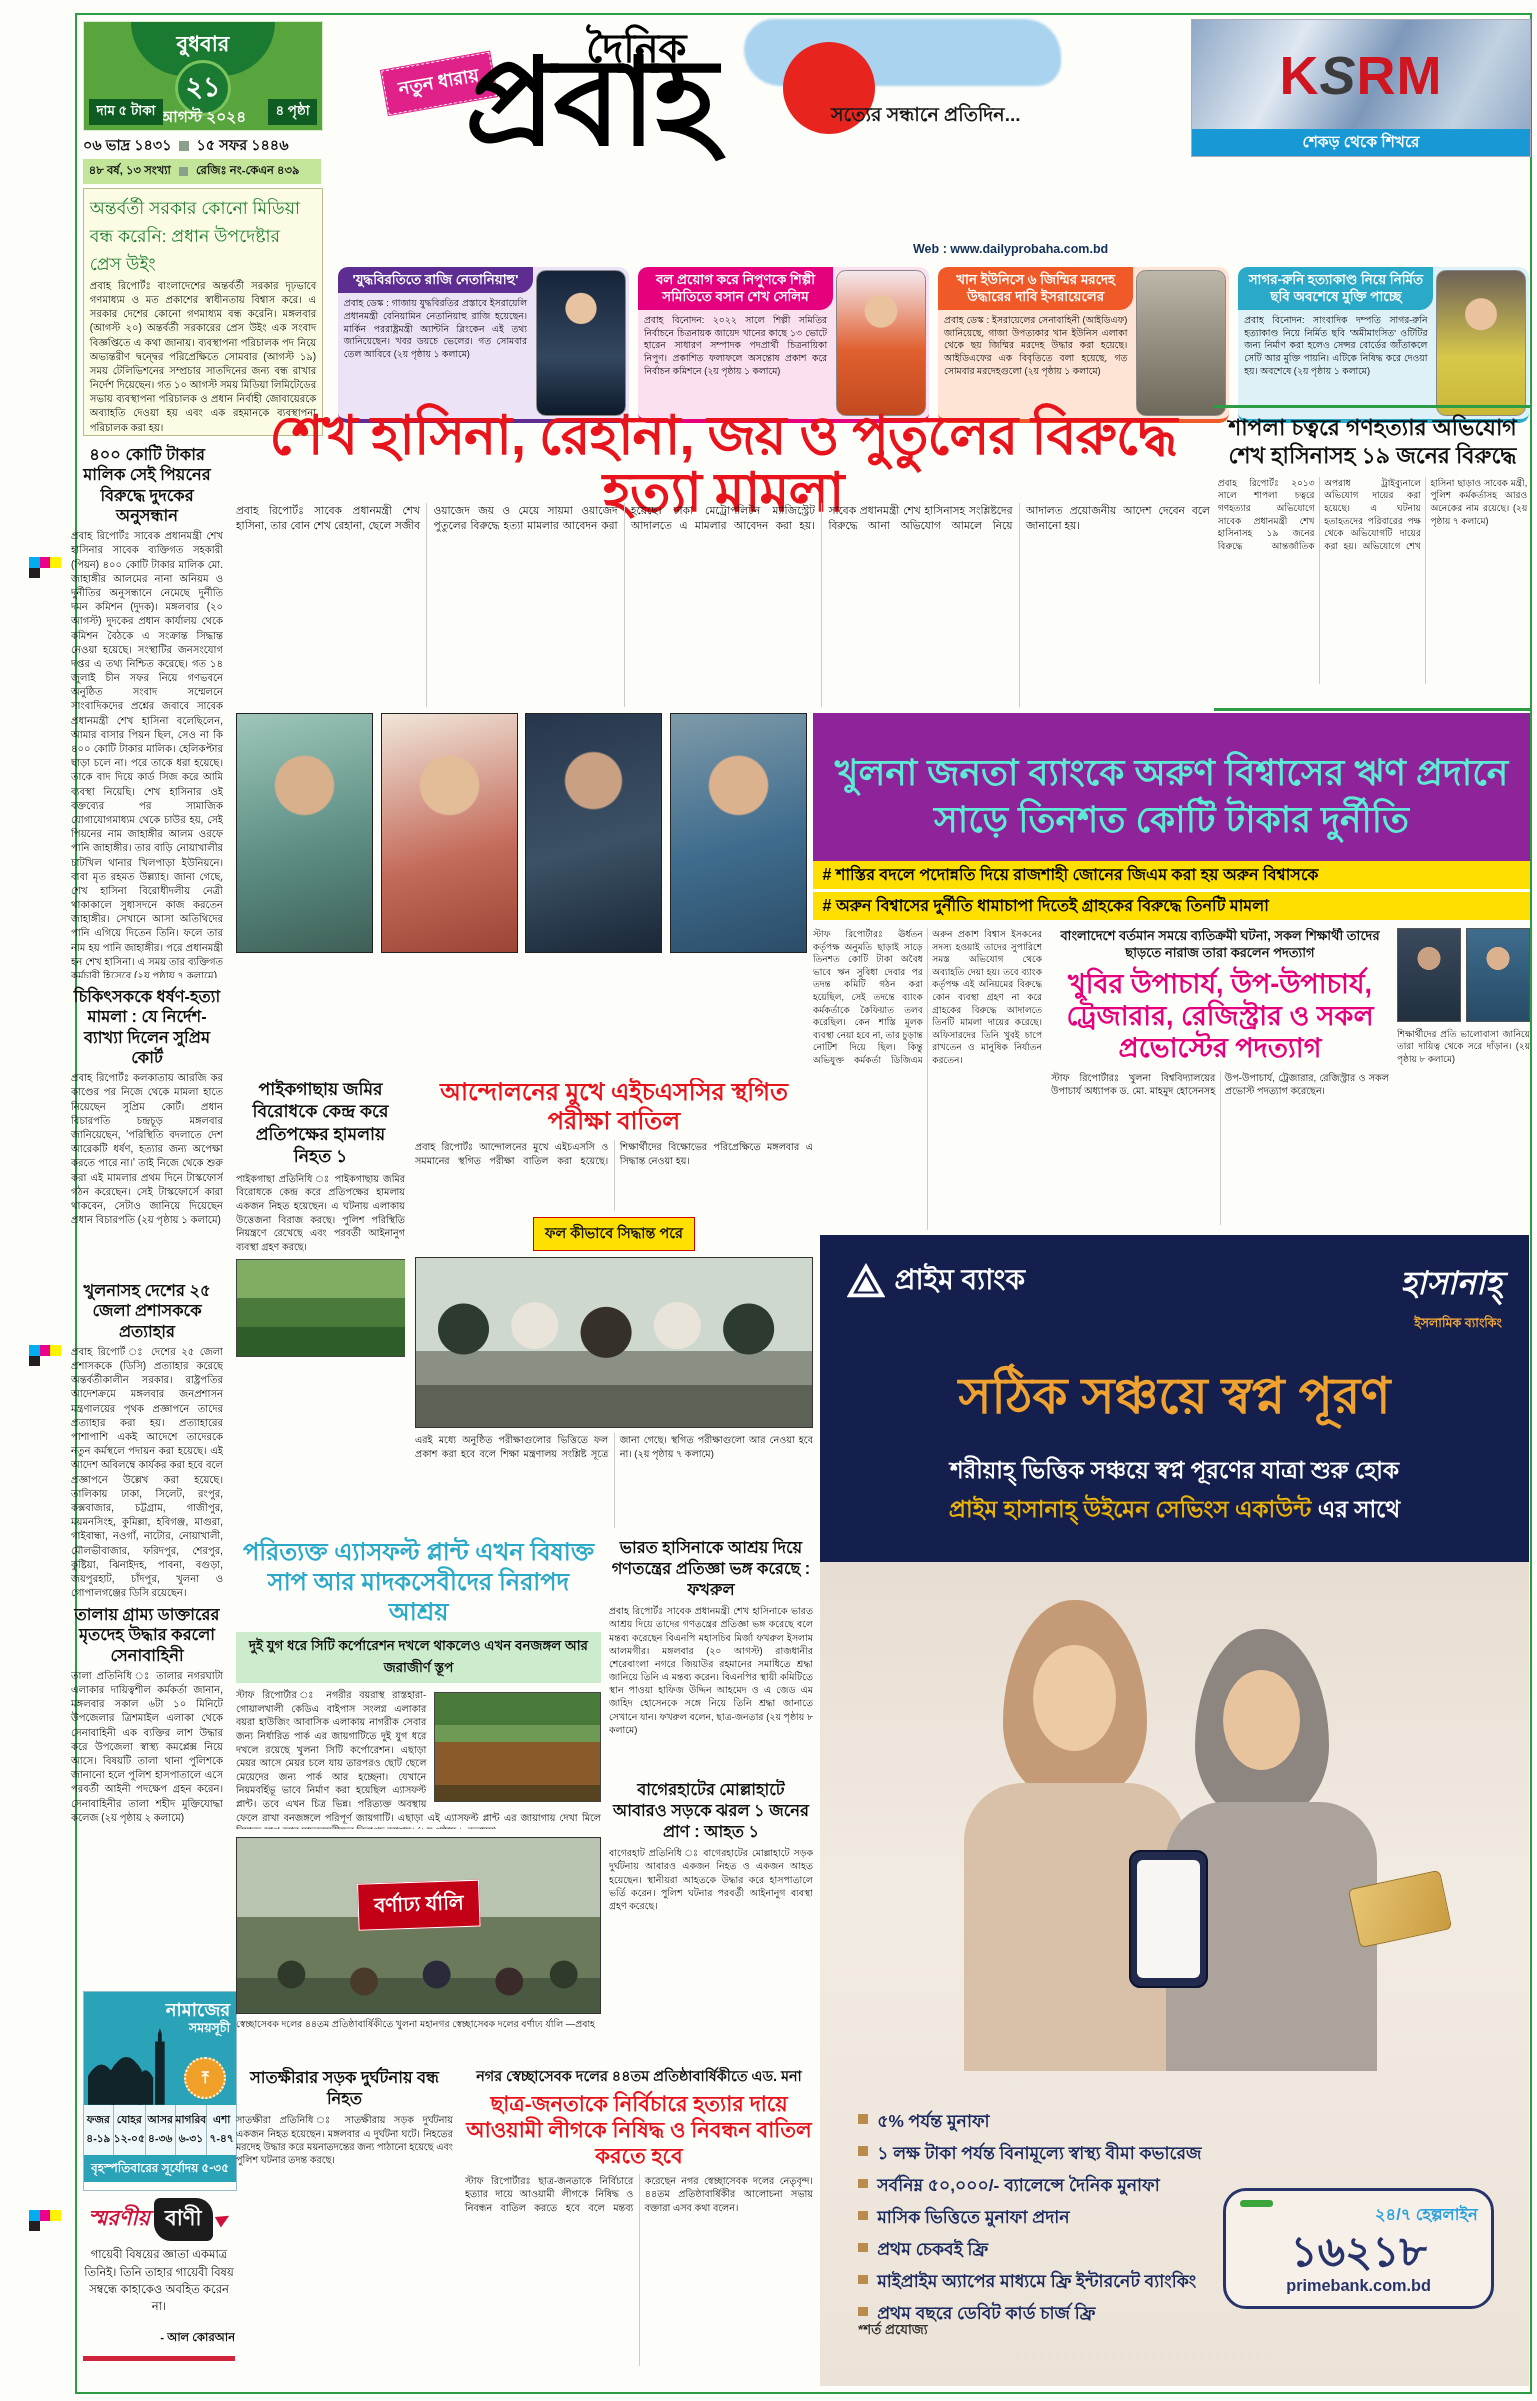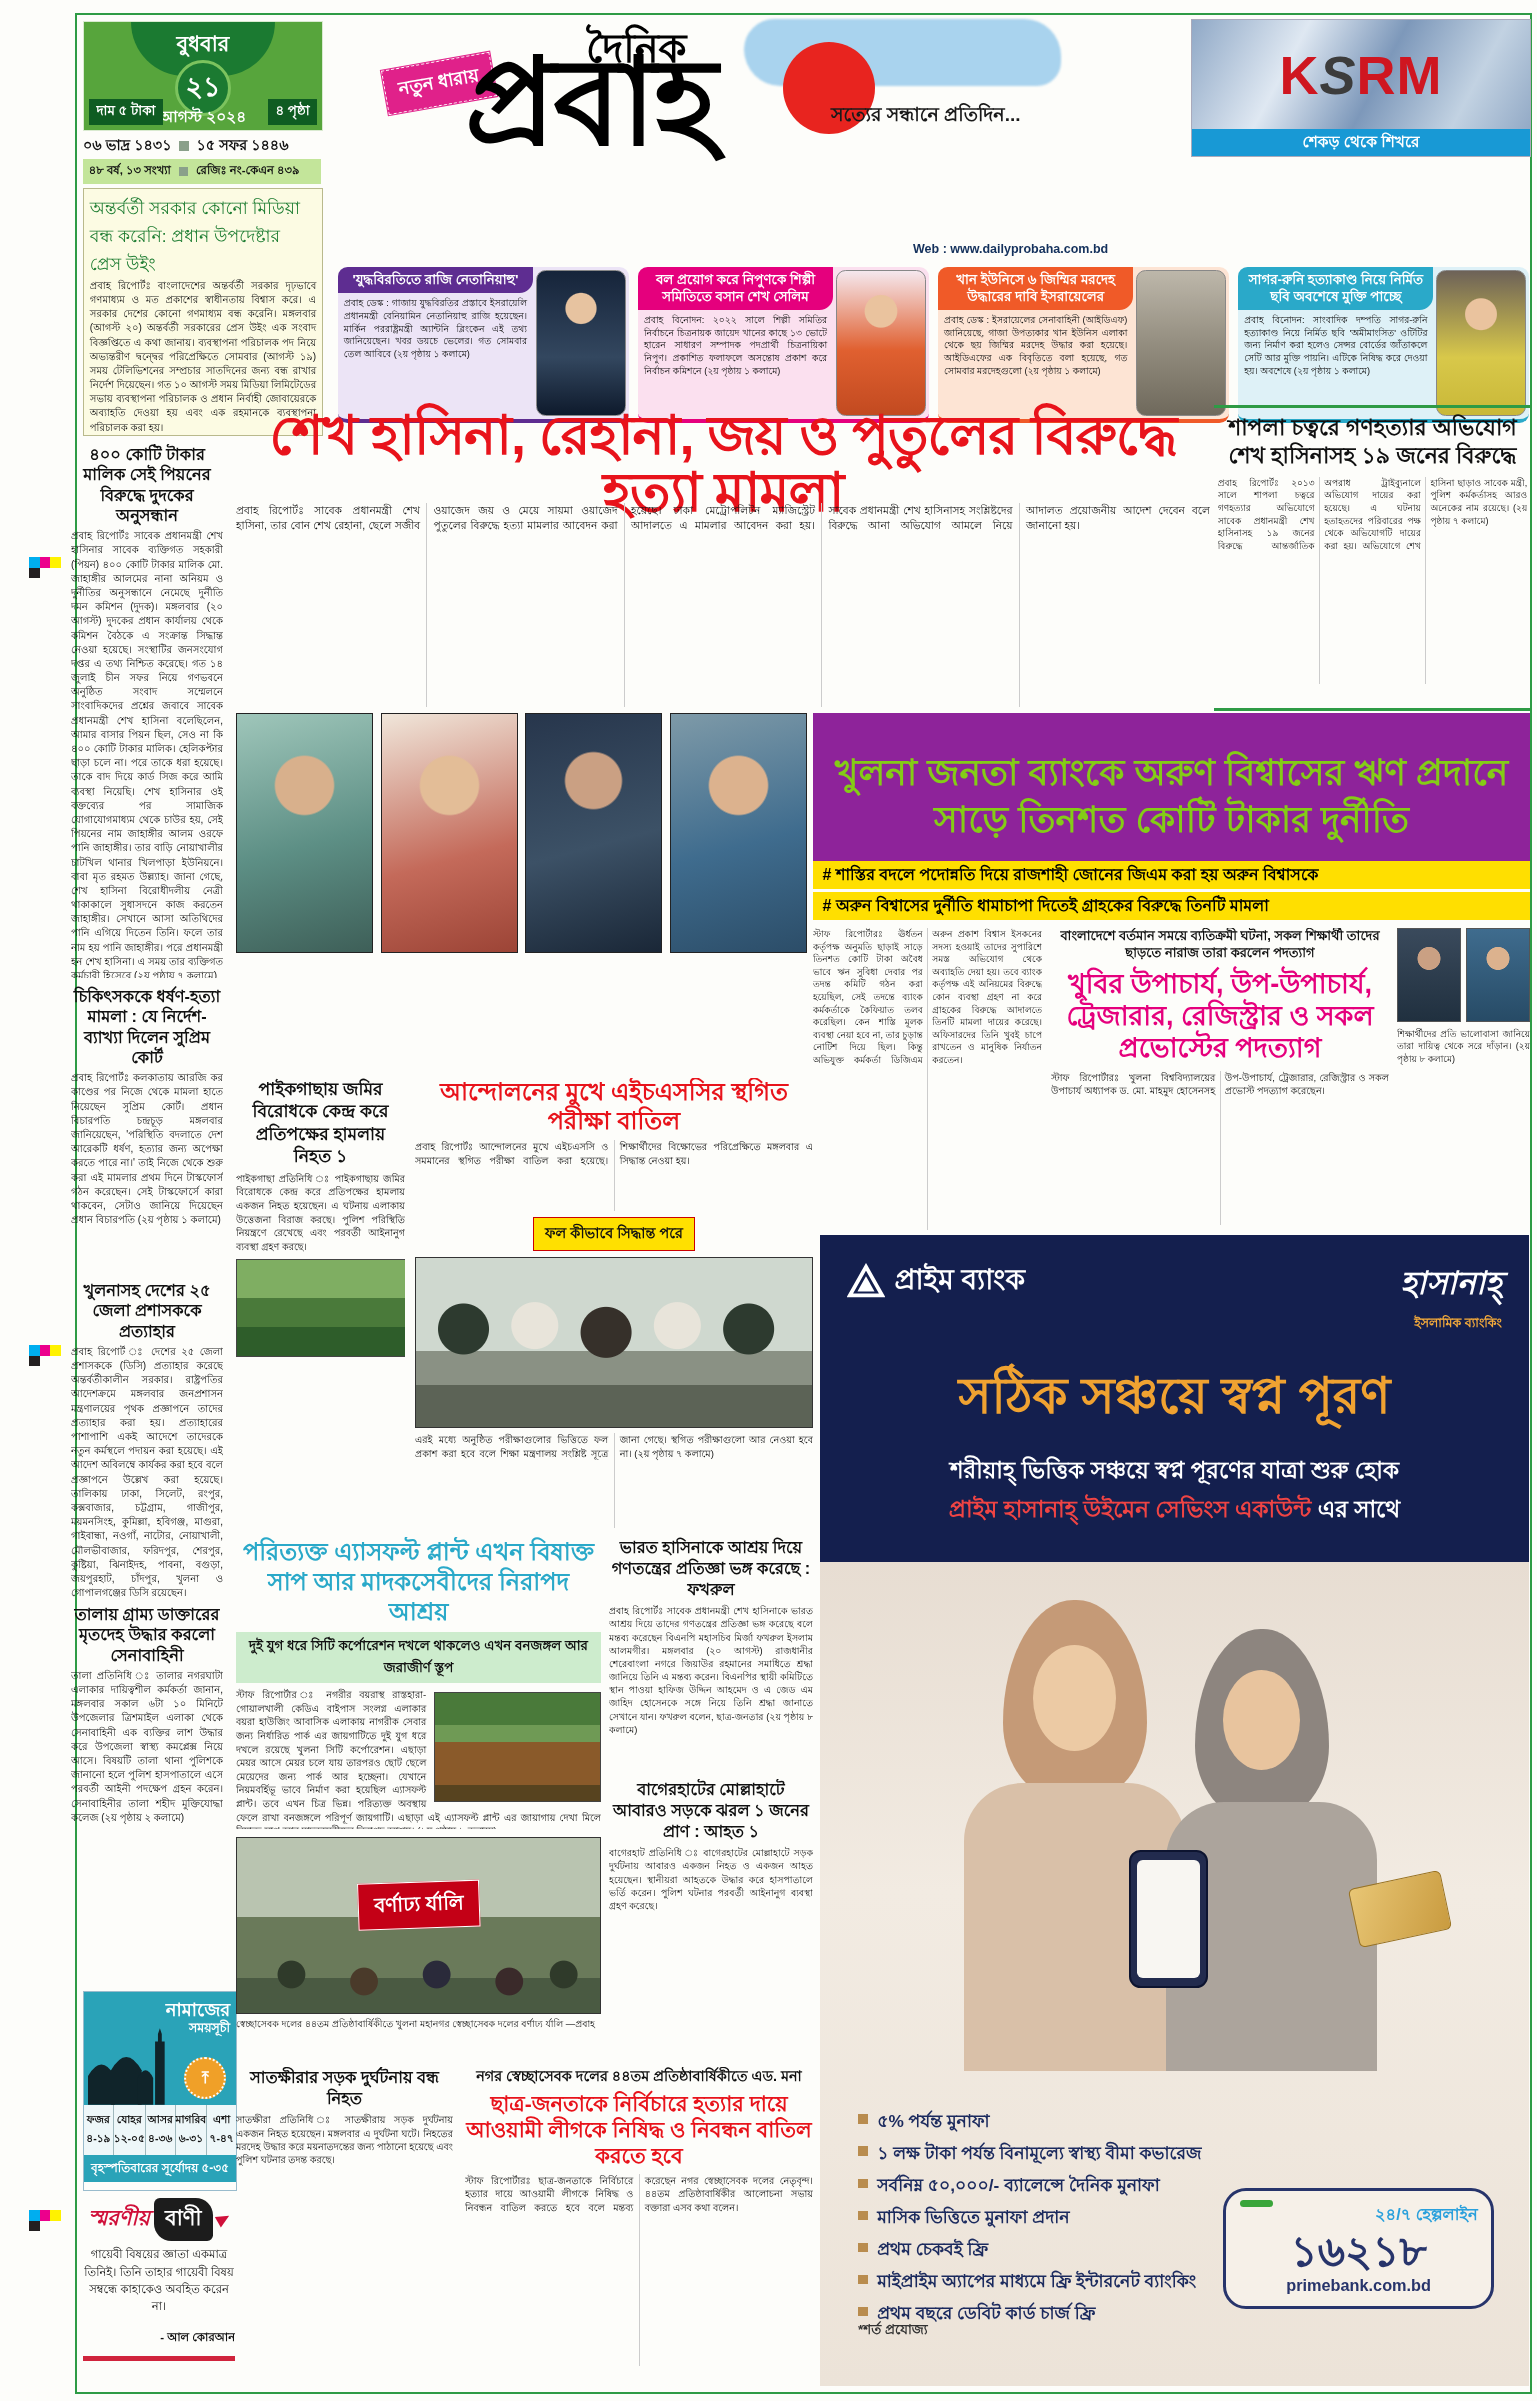--- a/index.html
+++ b/index.html
@@ -99,21 +99,21 @@
   .pt3{background:radial-gradient(circle at 50% 28%,#caa083 0 15%,transparent 16%),linear-gradient(165deg,#27364c,#3c5166 55%,#1a2737);}
   .pt4{background:radial-gradient(circle at 50% 30%,#dcb28e 0 16%,transparent 17%),linear-gradient(165deg,#7e9aa8,#3f6c8e 55%,#2c4d68);}
 
   
   .shapla{left:1214px;top:405px;width:317px;height:306px;border-top:3.8px solid #2e9b45;border-bottom:3.8px solid #2e9b45;
           padding:5.8px 3.8px;box-sizing:border-box;overflow:hidden;}
   .sh-head{font-size:22px;font-weight:900;text-align:center;line-height:1.3;margin-bottom:5.8px;}
   .sh-body{columns:3;column-gap:9.6px;column-rule:1px solid #ccc;font-size:9px;line-height:1.4;text-align:justify;height:207px;overflow:hidden;}
 
   
-  .bankbox{left:813px;top:713px;width:717px;height:168px;background:#8e239a;color:#84cc16;font-size:36px;font-weight:900;
+  .bankbox{left:813px;top:713px;width:717px;height:168px;background:#8e239a;color:#5eead4;font-size:36px;font-weight:900;
            text-align:center;line-height:1.3;display:flex;align-items:center;justify-content:center;padding:3.8px 9.6px;box-sizing:border-box;}
   .strip{left:813px;width:717px;height:28px;background:#ffdf00;color:#000;font-size:16px;font-weight:bold;display:flex;align-items:center;padding:0 9.6px;box-sizing:border-box;}
   .bankleft{left:813px;top:928px;width:229px;height:302px;columns:2;column-gap:9.6px;column-rule:1px solid #ccc;
             font-size:9px;line-height:1.4;text-align:justify;overflow:hidden;}
   .khubi{left:1051px;top:928px;width:338px;height:302px;overflow:hidden;}
   .kh-kick{font-size:13px;font-weight:900;text-align:center;line-height:1.3;}
   .kh-head{color:#e5007d;font-size:27px;font-weight:900;text-align:center;line-height:1.2;margin:5.8px 0;}
   .kh-body{columns:2;column-gap:9.6px;column-rule:1px solid #ccc;font-size:9.6px;line-height:1.4;text-align:justify;height:154px;overflow:hidden;}
   .khphotos{left:1397px;top:928px;width:133px;height:302px;}
   .kh-row{display:flex;gap:5.8px;}
@@ -175,21 +175,21 @@
   
   .ad{left:820px;top:1235px;width:709px;height:1151px;background:#141f4e;overflow:hidden;}
   .ad-logo-row{position:absolute;left:27px;right:27px;top:23px;display:flex;justify-content:space-between;align-items:flex-start;}
   .ad-brand{display:flex;align-items:center;gap:9.6px;color:#fff;font-size:28px;font-weight:bold;}
   .ad-product{text-align:right;color:#fff;}
   .ad-product .p1{font-size:32px;font-weight:900;font-style:italic;}
   .ad-product .p2{font-size:12.5px;color:#f2a93b;font-weight:bold;display:block;margin-top:1.9px;}
   .ad-headline{position:absolute;left:0;right:0;top:123px;text-align:center;color:#f0a231;font-size:50px;font-weight:900;}
   .ad-sub1{position:absolute;left:0;right:0;top:217px;text-align:center;color:#fff;font-size:23px;font-weight:bold;}
   .ad-sub2{position:absolute;left:0;right:0;top:256px;text-align:center;font-size:23px;font-weight:900;color:#fff;}
-  .ad-sub2 .acct{color:#ef4444;}
+  .ad-sub2 .acct{color:#eab308;}
   .ad-mid{position:absolute;left:0;right:0;top:327px;bottom:0;background:linear-gradient(#e7ddd2,#f2ebe2 40%,#ece3d8);}
   .wm{position:absolute;}
   .w-hijab{border-radius:50% 50% 46% 46%/62% 62% 40% 40%;}
   .w1h{left:183px;top:38px;width:144px;height:202px;background:#c59a77;}
   .w1f{left:213px;top:83px;width:83px;height:106px;border-radius:50%;background:#eccaa4;}
   .w1b{left:144px;top:221px;width:221px;height:288px;border-radius:58px 58px 0 0;background:#d9c0a8;}
   .w2h{left:375px;top:67px;width:134px;height:192px;background:#8d857f;}
   .w2f{left:403px;top:108px;width:77px;height:100px;border-radius:50%;background:#e8c49e;}
   .w2b{left:346px;top:240px;width:211px;height:269px;border-radius:58px 58px 0 0;background:#aca49c;}
   .phone{left:309px;top:288px;width:75px;height:134px;background:#222b4e;border-radius:11.5px;border:2.9px solid #0d1430;}

